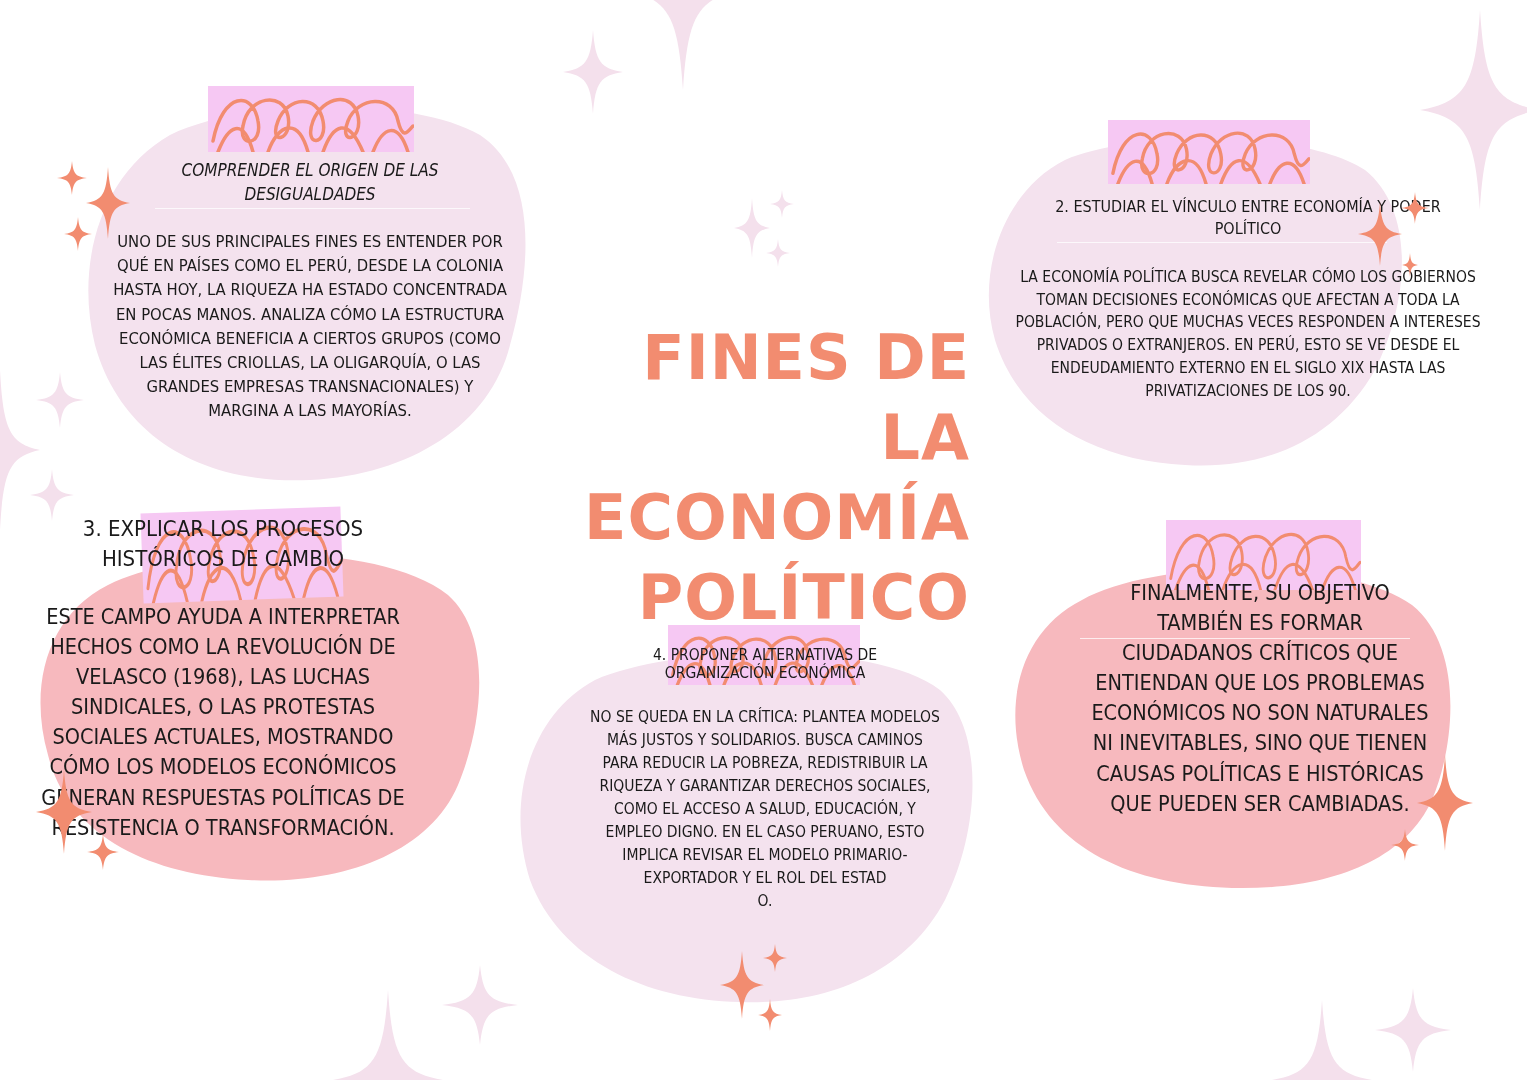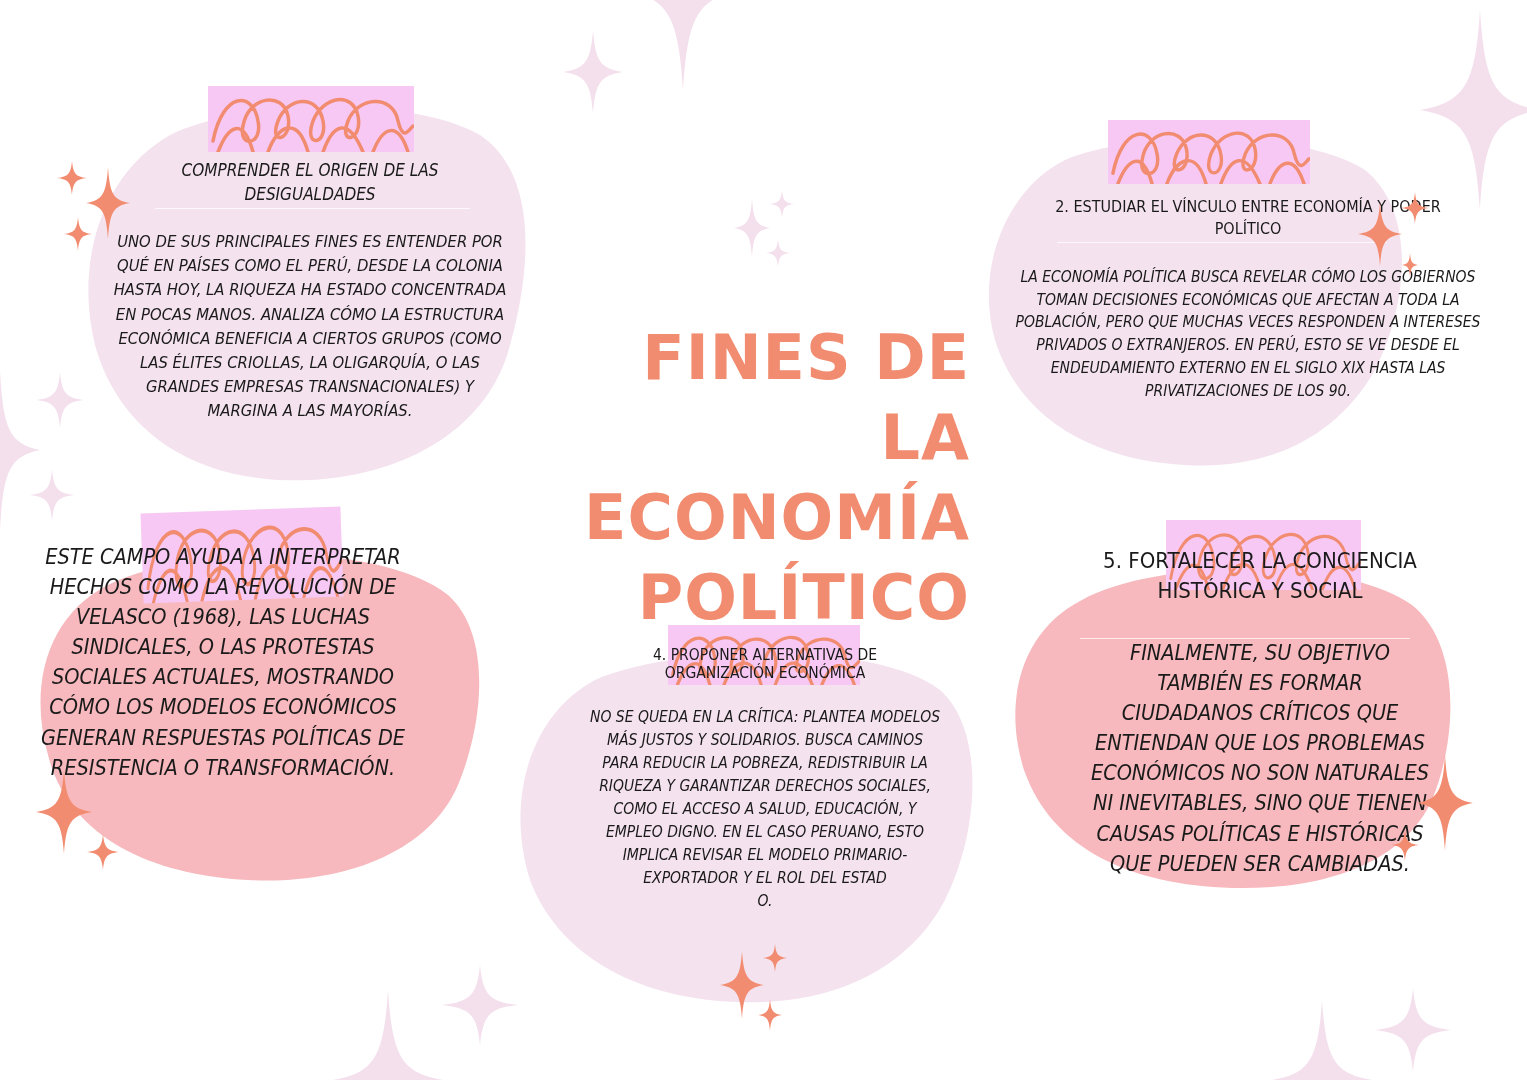--- a/index.html
+++ b/index.html
@@ -9,21 +9,21 @@
     font-family:"DejaVu Sans", sans-serif;
   }
   .abs { position:absolute; }
   .blob { position:absolute; }
   .card-text {
     position:absolute; text-align:center; color:#1a1a1a;
     font-family:"DejaVu Sans Condensed","DejaVu Sans", sans-serif;
     text-transform:uppercase;
   }
   .card-title { display:block; }
-  .card-body { display:block;font-style:italic; }
+  .card-body { display:block; }
   .tape { position:absolute; background:#f6c8f3; overflow:hidden; }
   .tape svg { width:100%; height:100%; display:block; }
   .main-title {
     position:absolute; left:560px; top:318px; width:410px;
     text-align:right; color:#f28c70;
     font-family:"DejaVu Sans", sans-serif; font-weight:bold;
     font-size:62px; line-height:80px; letter-spacing:1px;
   }
   .main-title span { display:block; }
   .divline { position:absolute; height:1px; background:rgba(255,255,255,0.75); }
@@ -107,20 +107,21 @@
   </svg>
   <div class="tape" style="left:142px;top:510px;width:200px;height:90px;transform:rotate(-2deg);">
     <svg viewBox="0 0 206 66" preserveAspectRatio="none">
       <g fill="none" stroke="#f28c70" stroke-width="3" stroke-linecap="round">
         <path d="M5,55 C15,5 45,5 50,35 C55,60 30,62 35,40 C40,10 75,5 80,30 C85,55 60,60 70,35 C80,10 110,8 115,35 C120,60 95,62 105,35 C115,10 145,5 150,30 C155,55 130,60 140,35 C150,10 185,8 190,35 C195,55 200,45 205,40"></path>
         <path d="M10,66 C20,40 35,30 45,66 M60,66 C70,38 90,30 100,66 M115,66 C125,38 140,30 155,66 M165,66 C175,40 190,35 200,66"></path>
       </g>
     </svg>
   </div>
   <div class="card-text" style="left:38px;top:514px;width:370px;">
+    <span class="card-title" style="font-size:22px;line-height:30px;padding:0 20px;">3. EXPLICAR LOS PROCESOS HISTÓRICOS DE CAMBIO</span>
     <span class="card-body" style="font-size:21.5px;line-height:30.1px;margin-top:28px;">ESTE CAMPO AYUDA A INTERPRETAR HECHOS COMO LA REVOLUCIÓN DE VELASCO (1968), LAS LUCHAS SINDICALES, O LAS PROTESTAS SOCIALES ACTUALES, MOSTRANDO CÓMO LOS MODELOS ECONÓMICOS GENERAN RESPUESTAS POLÍTICAS DE RESISTENCIA O TRANSFORMACIÓN.</span>
   </div>
 </div>
 
 <div>
   <svg class="blob" style="left:515px;top:640px;" width="465" height="365" viewBox="0 0 465 365">
     <path d="M80,40 C160,5 360,0 425,50 C470,90 465,190 430,260 C390,335 310,365 225,362 C130,360 45,320 15,240 C-10,160 15,75 80,40 Z" fill="#f4e2ee"></path>
   </svg>
   <div class="tape" style="left:668px;top:625px;width:192px;height:60px;">
     <svg viewBox="0 0 206 66" preserveAspectRatio="none">
@@ -143,21 +144,20 @@
   </svg>
   <div class="tape" style="left:1166px;top:520px;width:195px;height:70px;">
     <svg viewBox="0 0 206 66" preserveAspectRatio="none">
       <g fill="none" stroke="#f28c70" stroke-width="3" stroke-linecap="round">
         <path d="M5,55 C15,5 45,5 50,35 C55,60 30,62 35,40 C40,10 75,5 80,30 C85,55 60,60 70,35 C80,10 110,8 115,35 C120,60 95,62 105,35 C115,10 145,5 150,30 C155,55 130,60 140,35 C150,10 185,8 190,35 C195,55 200,45 205,40"></path>
         <path d="M10,66 C20,40 35,30 45,66 M60,66 C70,38 90,30 100,66 M115,66 C125,38 140,30 155,66 M165,66 C175,40 190,35 200,66"></path>
       </g>
     </svg>
   </div>
   <div class="card-text" style="left:1080px;top:546px;width:360px;">
-    <span class="card-title" style="font-size:22px;line-height:30px;padding:0 10px;">5. FORTALECER LA CONCIENCIA HISTÓRICA Y SOCIAL</span>
     <div class="divline" style="left:0;width:330px;top:92px;"></div>
     <span class="card-body" style="font-size:21.5px;line-height:30.1px;margin-top:32px;padding:0 10px;">FINALMENTE, SU OBJETIVO TAMBIÉN ES FORMAR CIUDADANOS CRÍTICOS QUE ENTIENDAN QUE LOS PROBLEMAS ECONÓMICOS NO SON NATURALES NI INEVITABLES, SINO QUE TIENEN CAUSAS POLÍTICAS E HISTÓRICAS QUE PUEDEN SER CAMBIADAS.</span>
   </div>
 </div>
 
 <svg class="abs" width="1527" height="1080" style="left:0;top:0;pointer-events:none;">
   <defs>
     <path id="sp2" d="M0,-1 C0.08,-0.25 0.25,-0.08 1,0 C0.25,0.08 0.08,0.25 0,1 C-0.08,0.25 -0.25,0.08 -1,0 C-0.25,-0.08 -0.08,-0.25 0,-1 Z"></path>
   </defs>
   <g fill="#f28c70">

